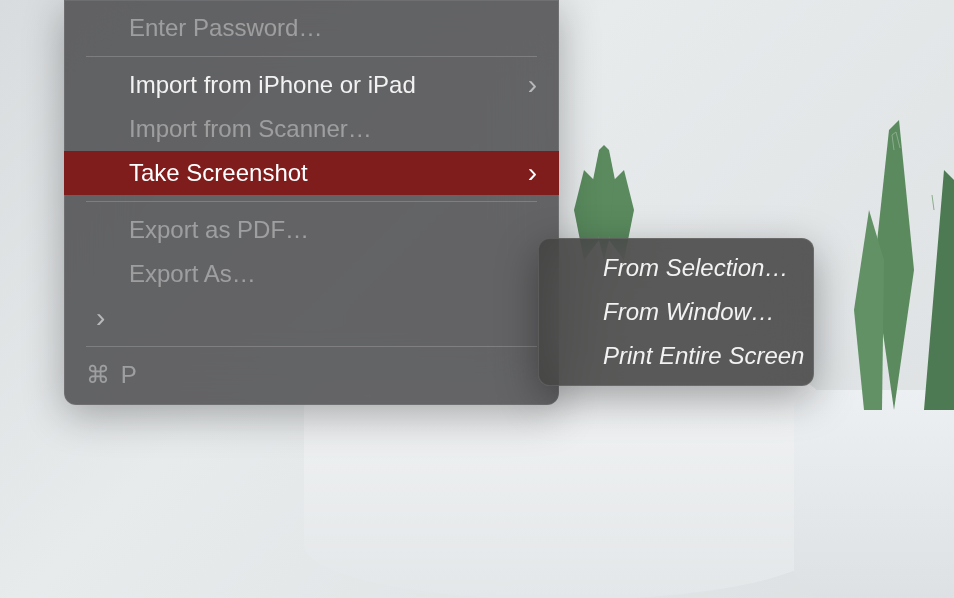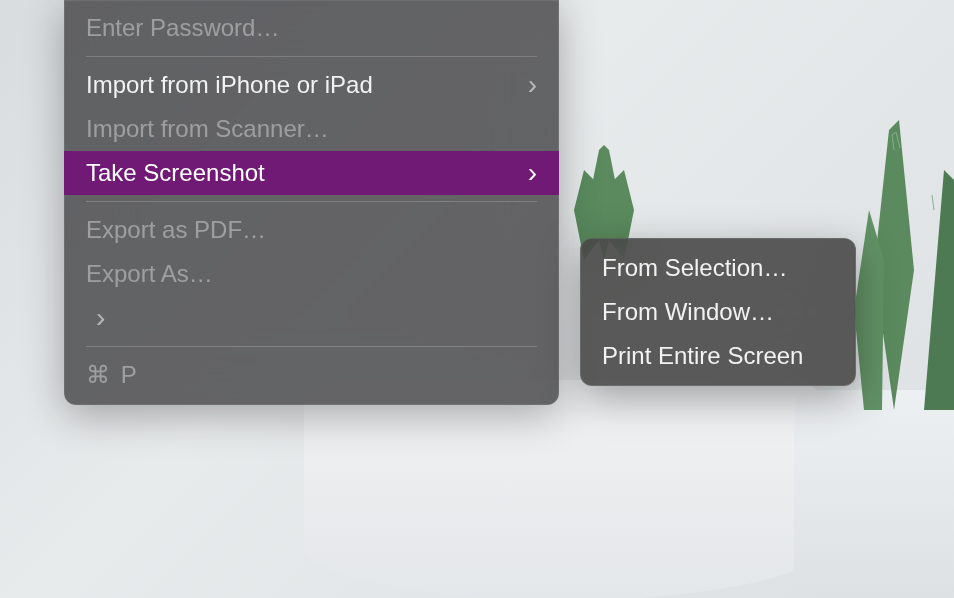--- a/index.html
+++ b/index.html
@@ -87,32 +87,33 @@
       font-weight: 500;
       color: rgba(255,255,255,0.92);
       cursor: default;
     }
 
     .menu-item.disabled {
       color: rgba(255,255,255,0.38);
     }
 
     .menu-item.highlighted {
-      background: #701a75;
+      background: #7f1d1d;
       color: #ffffff;
       gap: 35px;
     }
 
     .menu-item.highlighted .chevron {
       color: #ffffff;
     }
 
     .menu-label {
       flex: 1;
       white-space: nowrap;
+      margin-left: 43px;
     }
 
     .chevron {
       color: rgba(255,255,255,0.55);
       font-size: 28px;
       font-weight: 500;
       line-height: 1;
       margin-left: 10px;
     }
 
@@ -124,29 +125,30 @@
 
     .menu-separator {
       height: 1px;
       background: rgba(255,255,255,0.18);
       margin: 6px 22px;
     }
 
     
     .submenu {
       position: absolute;
-      left: 580px;
+      left: 538px;
       top: 238px;
       width: 276px;
       background: rgba(64, 64, 62, 0.85);
       backdrop-filter: blur(30px);
       border-radius: 12px;
       padding: 8px 0;
       box-shadow: 0 12px 40px rgba(0,0,0,0.35), 0 0 0 1px rgba(255,255,255,0.1) inset;
       z-index: 11;
+      font-style: italic;
     }
 
     .submenu .menu-item {
       height: 44px;
       font-size: 24px;
       padding: 0 22px;
     }
 
     
     .leaf {

